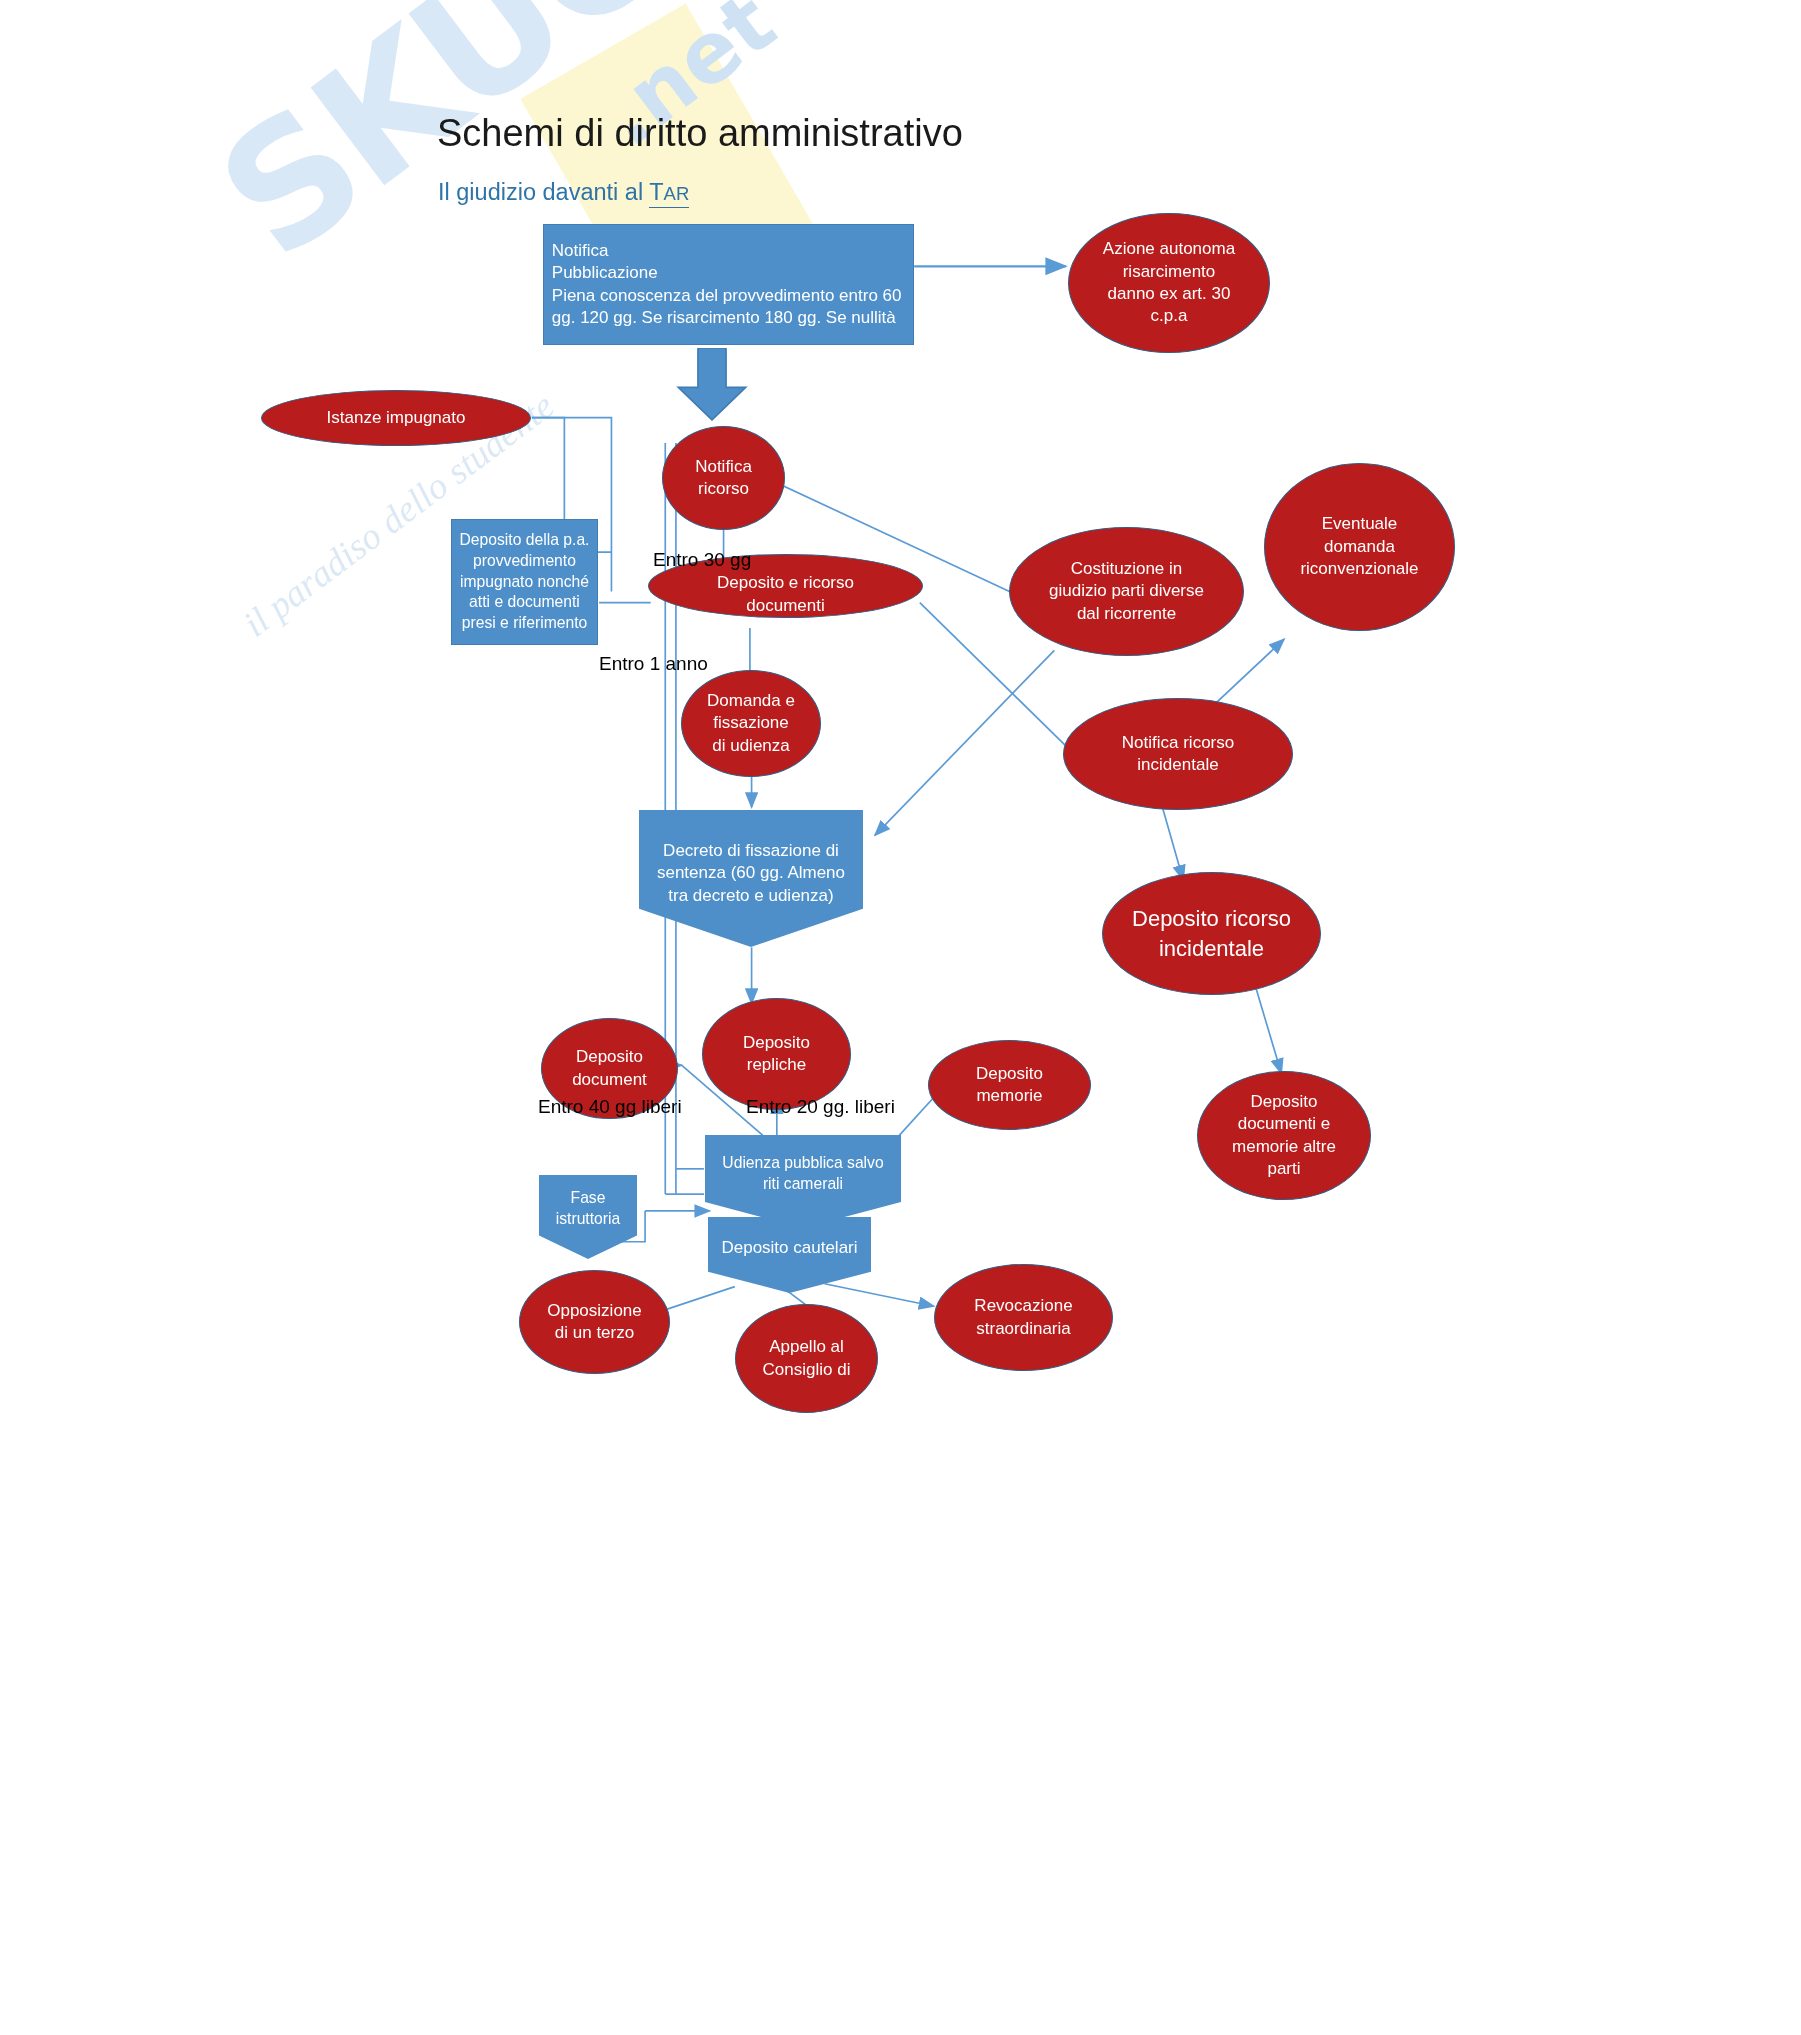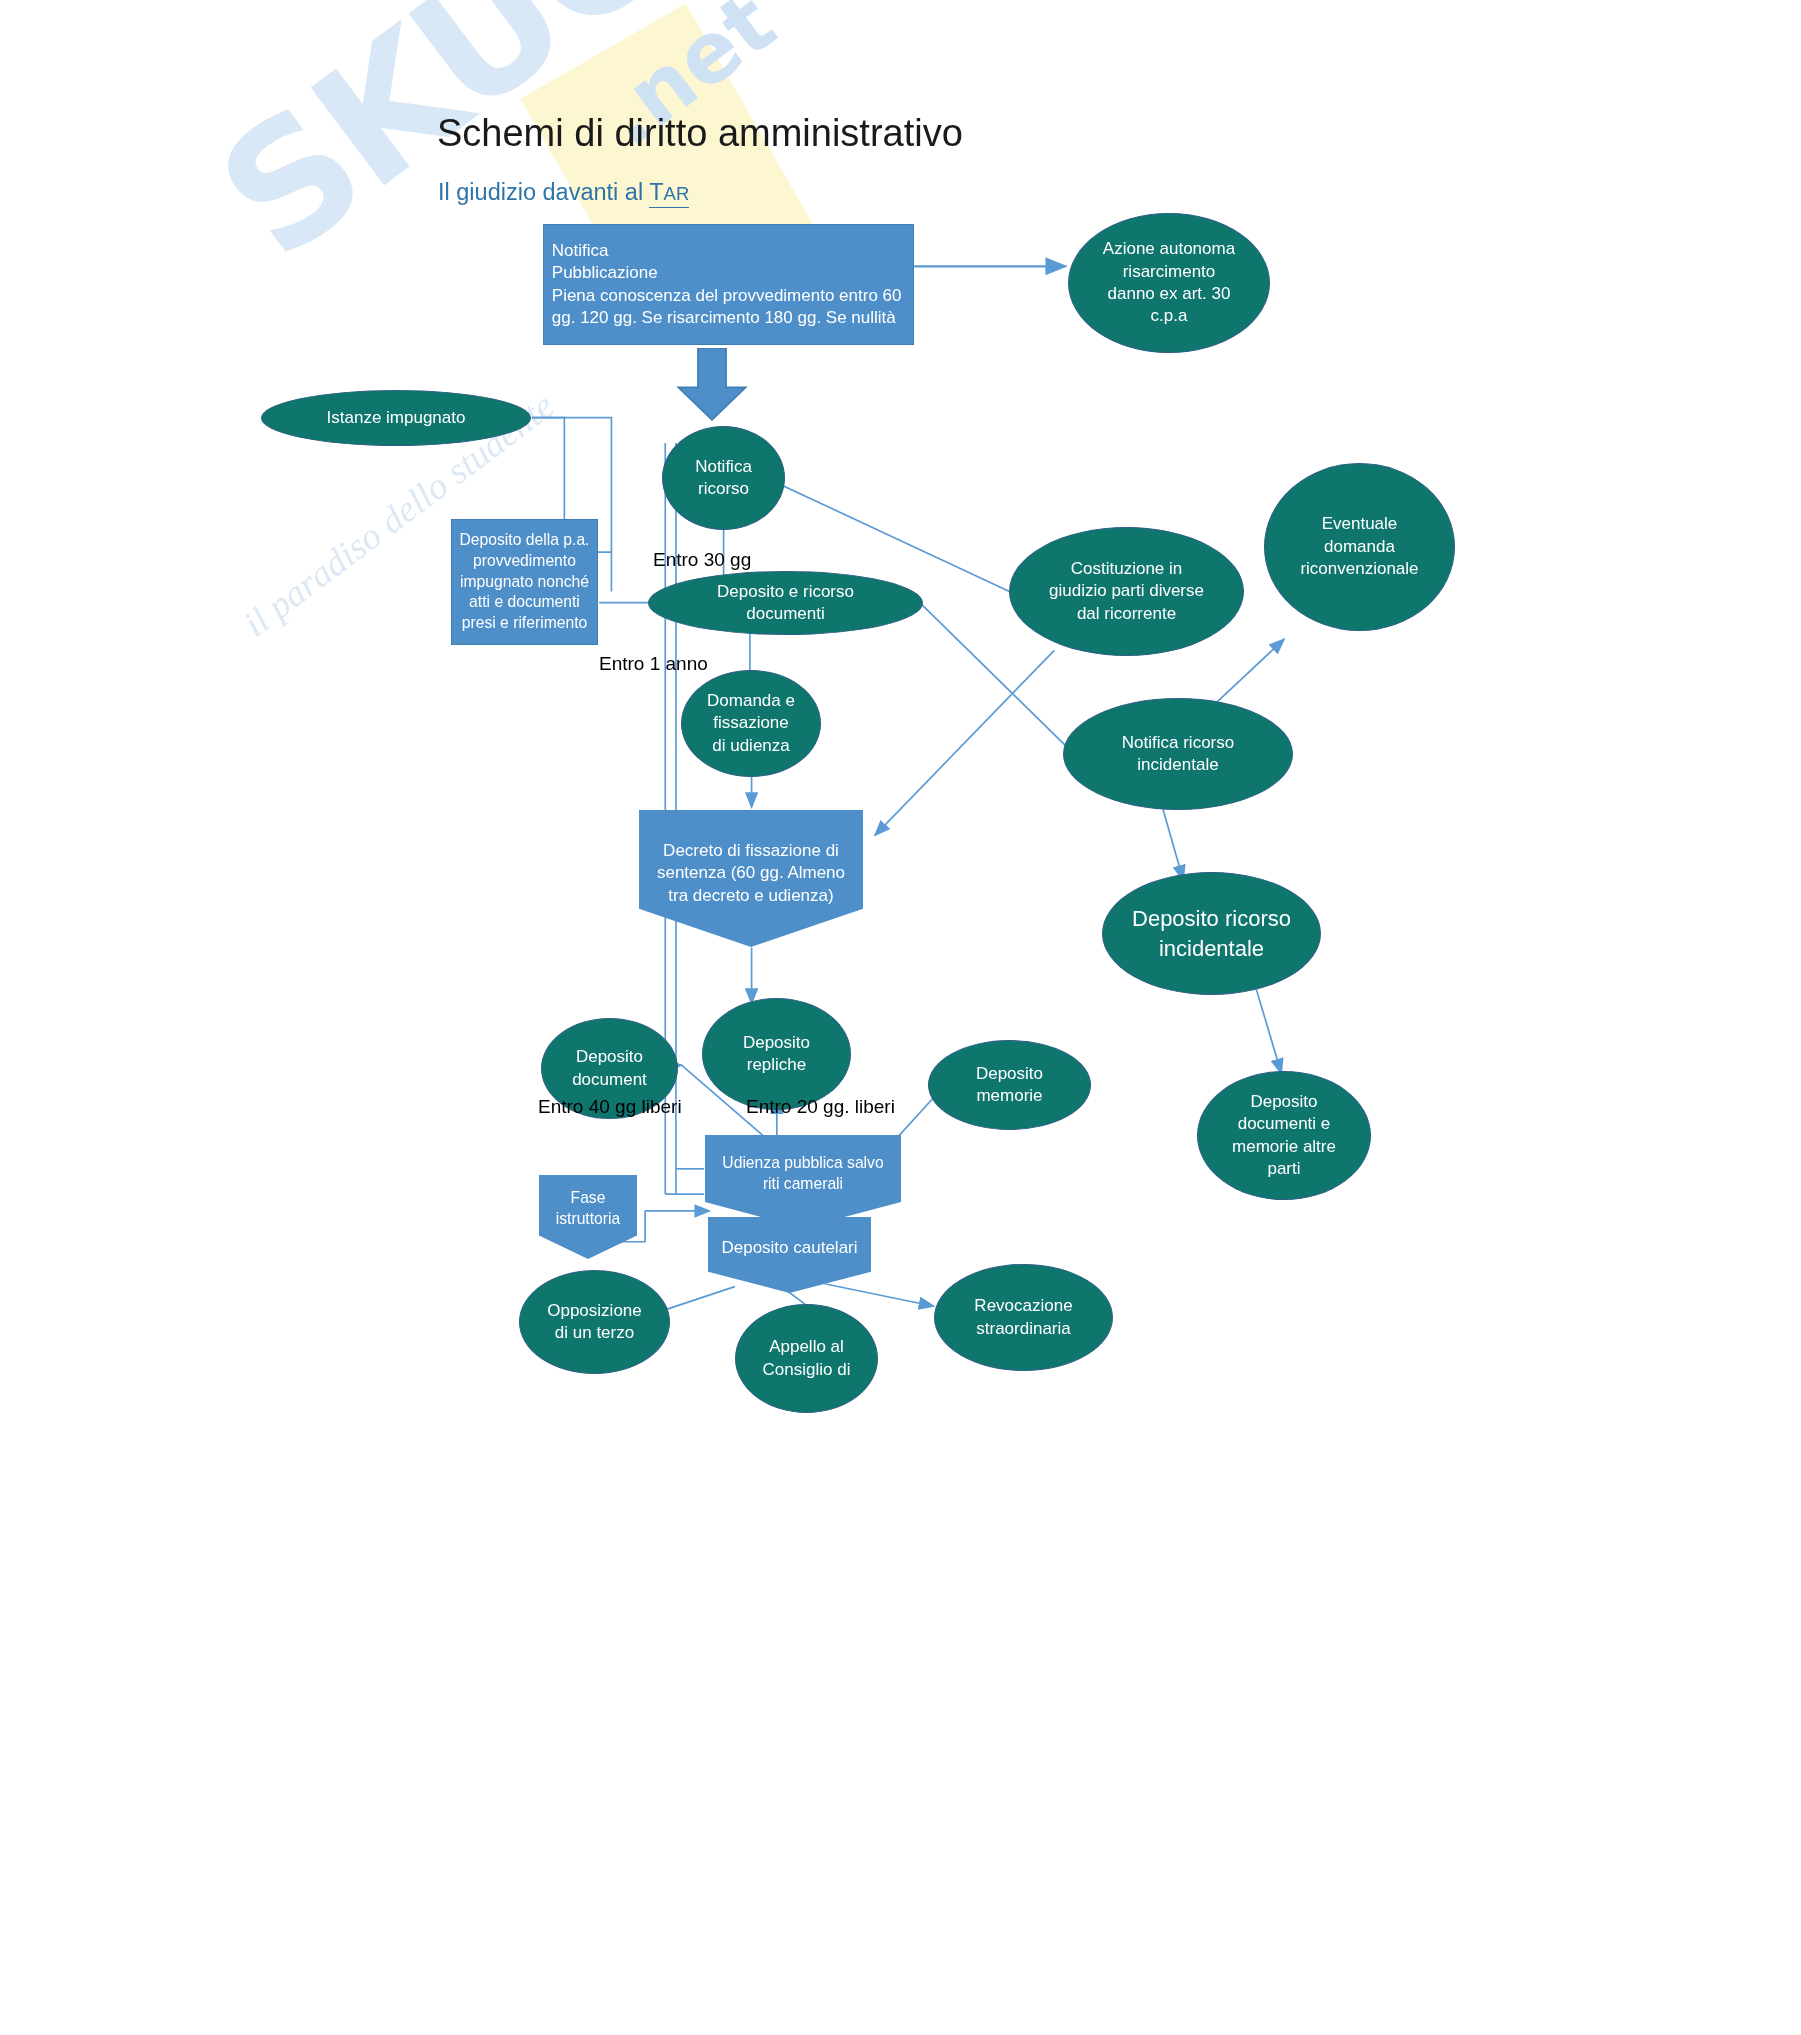--- a/index.html
+++ b/index.html
@@ -38,21 +38,21 @@
 
   
   #edges{position:absolute;left:0;top:0;width:1802px;height:2035px;z-index:1;}
 
   
   .node{position:absolute;z-index:2;display:flex;align-items:center;justify-content:center;
         text-align:center;color:#ffffff;box-sizing:border-box;}
   .node .lbl{white-space:pre-line;line-height:1.32;padding:0 5.6px;}
 
   .rect{background:#4e8fc9;border:1.1px solid #3f7db4;}
-  .ellipse{background:#0f766e;border:1.1px solid #2f5f86;border-radius:50%;}
+  .ellipse{background:#b91c1c;border:1.1px solid #2f5f86;border-radius:50%;}
   .penta{background:#4e8fc9;border:none;
          clip-path:polygon(0 0,100% 0,100% 72%,50% 100%,0 72%);}
   .penta-b{position:absolute;z-index:2;display:flex;align-items:center;justify-content:center;}
 
   
   #title{position:absolute;left:437px;top:112px;font-size:38px;color:#1a1a1a;z-index:3;
          font-family:"Liberation Sans", sans-serif;font-weight:normal;}
   #subtitle{position:absolute;left:438px;top:179px;font-size:23.5px;color:#2e74a8;z-index:3;}
   #subtitle .tar{border-bottom:1.7px solid #2e74a8;padding-bottom:1.7px;}
   #subtitle .tar .big{font-size:23.5px;}
@@ -169,21 +169,21 @@
 </div>
 
 <div class="node rect" style="left:451px;top:519px;width:147px;height:126px;font-size:15.7px;">
   <div class="lbl">Deposito della p.a.
 provvedimento
 impugnato nonché
 atti e documenti
 presi e riferimento</div>
 </div>
 
-<div class="node ellipse" style="left:648px;top:571px;width:275px;height:64px;font-size:17px;">
+<div class="node ellipse" style="left:648px;top:554px;width:275px;height:64px;font-size:17px;align-items:flex-end;">
   <div class="lbl">Deposito e ricorso
 documenti</div>
 </div>
 
 <div class="node ellipse" style="left:1009px;top:527px;width:235px;height:129px;font-size:17px;">
   <div class="lbl">Costituzione in
 giudizio parti diverse
 dal ricorrente</div>
 </div>
 

